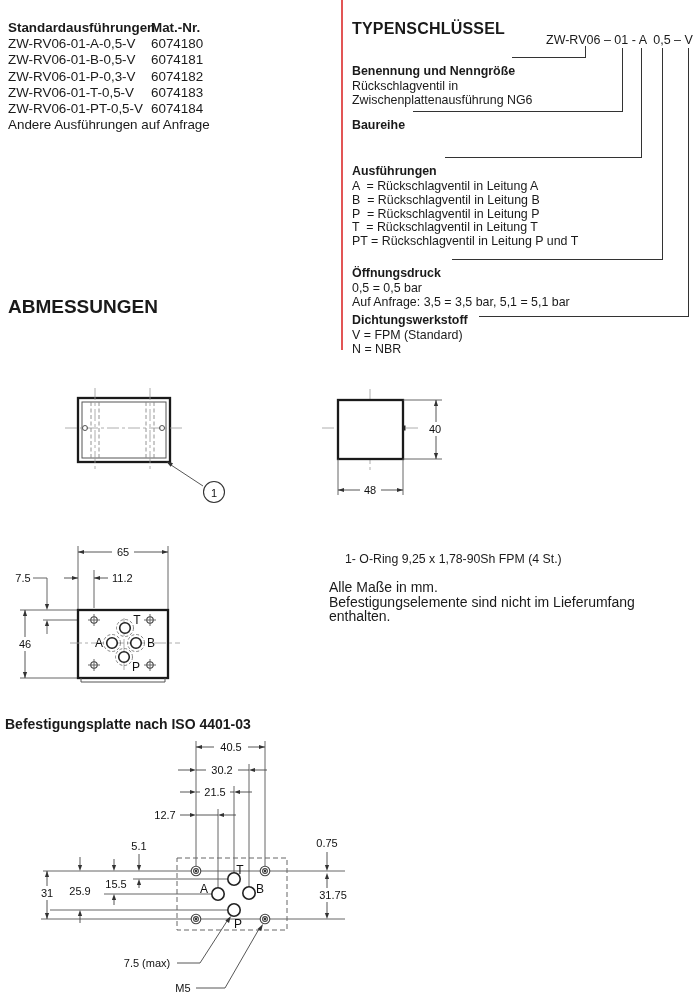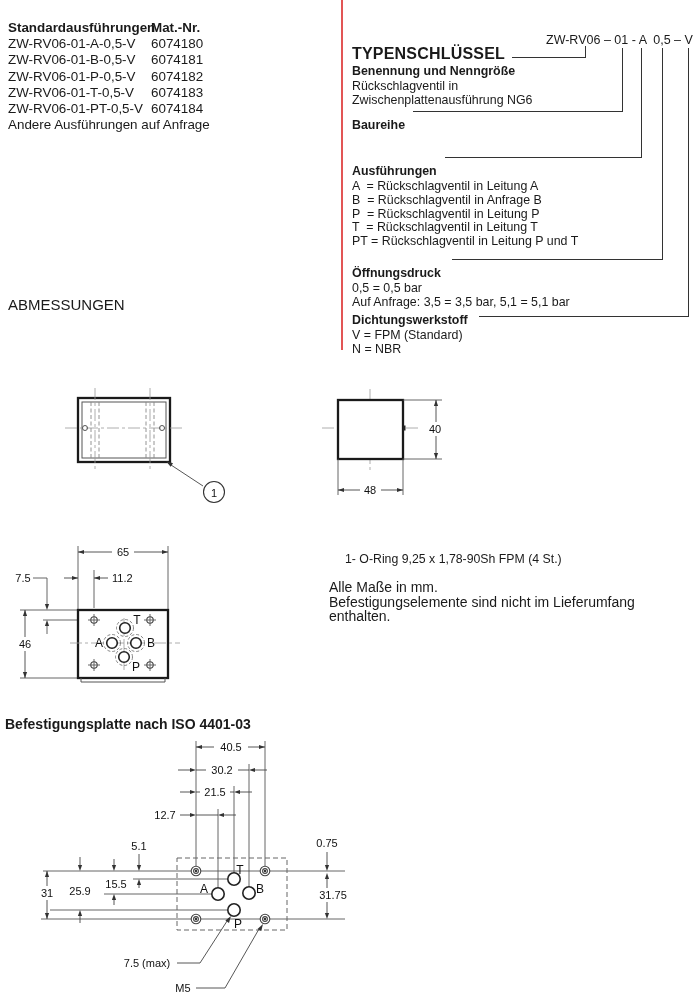--- a/index.html
+++ b/index.html
@@ -6,28 +6,28 @@
   .page{position:relative;width:700px;height:1006px;background:#fff;overflow:hidden;
         font-family:"Liberation Sans",sans-serif;color:#1a1a1a;}
   .abs{position:absolute;}
   
   .parts{left:8px;top:20px;font-size:13.4px;line-height:16.2px;}
   .parts .head{font-weight:bold;}
   .parts .c1{display:inline-block;width:143px;}
   
   .red-line{left:341px;top:0;width:2px;height:350px;}
   
-  .tk-title{left:352px;top:20px;font-size:16px;font-weight:bold;letter-spacing:.2px;margin-top:25px;}
+  .tk-title{left:352px;top:20px;font-size:16px;font-weight:bold;letter-spacing:.2px;}
   .tk-code{left:546px;top:33px;font-size:12.5px;white-space:pre;}
   .tk-sec{left:352px;width:330px;font-size:12.4px;line-height:13.8px;}
   .tk-sec .h{font-weight:bold;height:15px;margin-top:13px;}
   .tk-sec .ln{white-space:pre;}
   .conn{background:#333;}
   
-  .abm-title{left:8px;top:296px;font-size:15px;font-weight:normal;}
+  .abm-title{left:8px;top:296px;font-size:19px;font-weight:bold;}
   .mp-title{left:5px;top:716px;font-size:14px;font-weight:bold;}
   
   .note-oring{left:345px;top:552px;font-size:12.3px;}
   .note-block{left:329px;top:580px;font-size:14px;line-height:14.5px;}
   
   svg{position:absolute;overflow:visible;}
   svg text{font-family:"Liberation Sans",sans-serif;font-size:11px;fill:#111;}
   svg text.pl{font-size:12px;}
   .thin{stroke:#555;stroke-width:0.9;fill:none;}
   .dim{stroke:#444;stroke-width:0.9;fill:none;}
@@ -43,21 +43,21 @@
 </style>
 </head>
 <body>
 
 <div class="page">
 
   <div class="abs parts">
     <div class="head"><span class="c1">Standardausführungen</span><span>Mat.-Nr.</span></div>
     <div><span class="c1">ZW-RV06-01-A-0,5-V</span><span>6074180</span></div>
     <div><span class="c1">ZW-RV06-01-B-0,5-V</span><span>6074181</span></div>
-    <div><span class="c1">ZW-RV06-01-P-0,5-V</span><span>6074182</span></div>
+    <div><span class="c1">ZW-RV06-01-P-0,3-V</span><span>6074182</span></div>
     <div><span class="c1">ZW-RV06-01-T-0,5-V</span><span>6074183</span></div>
     <div><span class="c1">ZW-RV06-01-PT-0,5-V</span><span>6074184</span></div>
     <div>Andere Ausführungen auf Anfrage</div>
   </div>
 
   <div class="abs red-line" style="background:#e25555;"></div>
 
   <div class="abs tk-title">TYPENSCHLÜSSEL</div>
   <div class="abs tk-code">ZW-RV06 – 01 - A  0,5 – V</div>
 
@@ -76,21 +76,21 @@
     <div class="h">Benennung und Nenngröße</div>
     <div class="ln">Rückschlagventil in</div>
     <div class="ln">Zwischenplattenausführung NG6</div>
   </div>
   <div class="abs tk-sec" style="top:106px;">
     <div class="h">Baureihe</div>
   </div>
   <div class="abs tk-sec" style="top:152px;">
     <div class="h">Ausführungen</div>
     <div class="ln">A  = Rückschlagventil in Leitung A</div>
-    <div class="ln">B  = Rückschlagventil in Anfrage B</div>
+    <div class="ln">B  = Rückschlagventil in Leitung B</div>
     <div class="ln">P  = Rückschlagventil in Leitung P</div>
     <div class="ln">T  = Rückschlagventil in Leitung T</div>
     <div class="ln">PT = Rückschlagventil in Leitung P und T</div>
   </div>
   <div class="abs tk-sec" style="top:254px;">
     <div class="h">Öffnungsdruck</div>
     <div class="ln">0,5 = 0,5 bar</div>
     <div class="ln">Auf Anfrage: 3,5 = 3,5 bar, 5,1 = 5,1 bar</div>
   </div>
   <div class="abs tk-sec" style="top:301px;">

